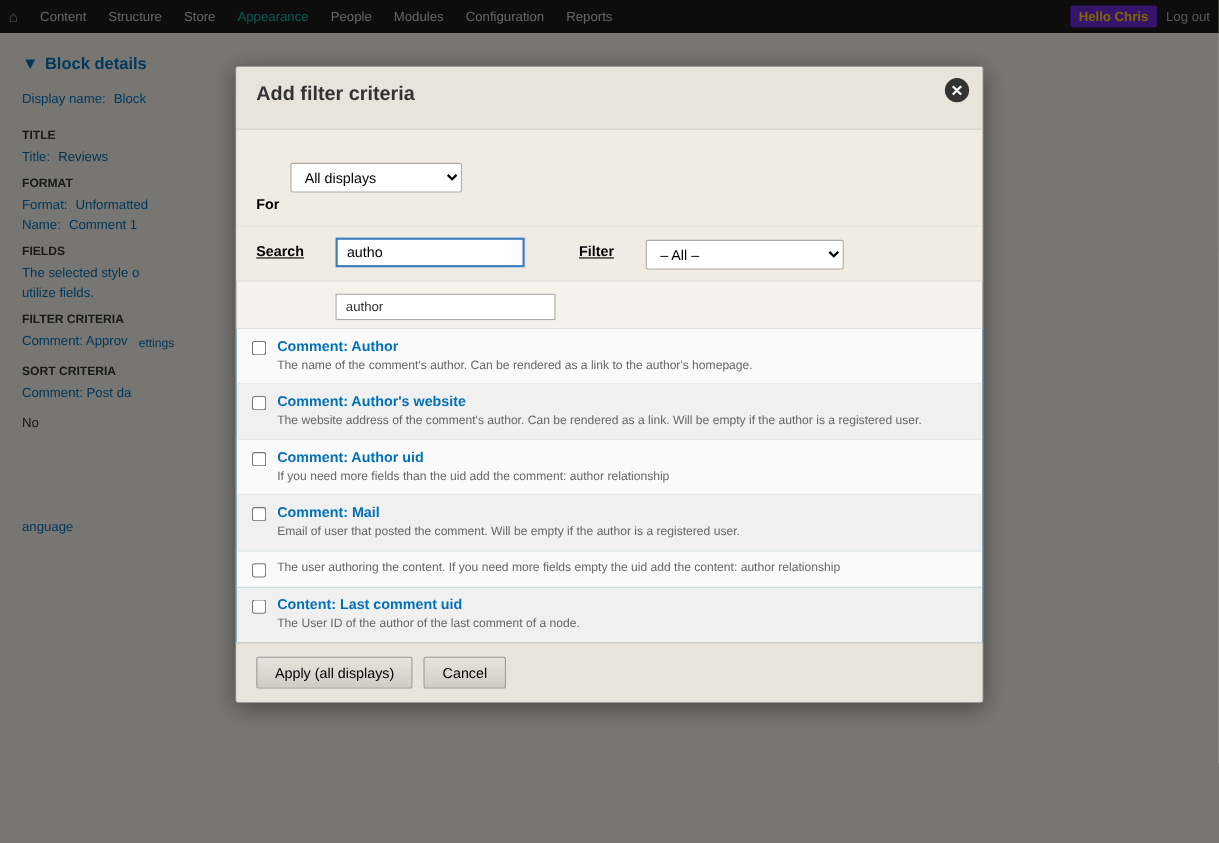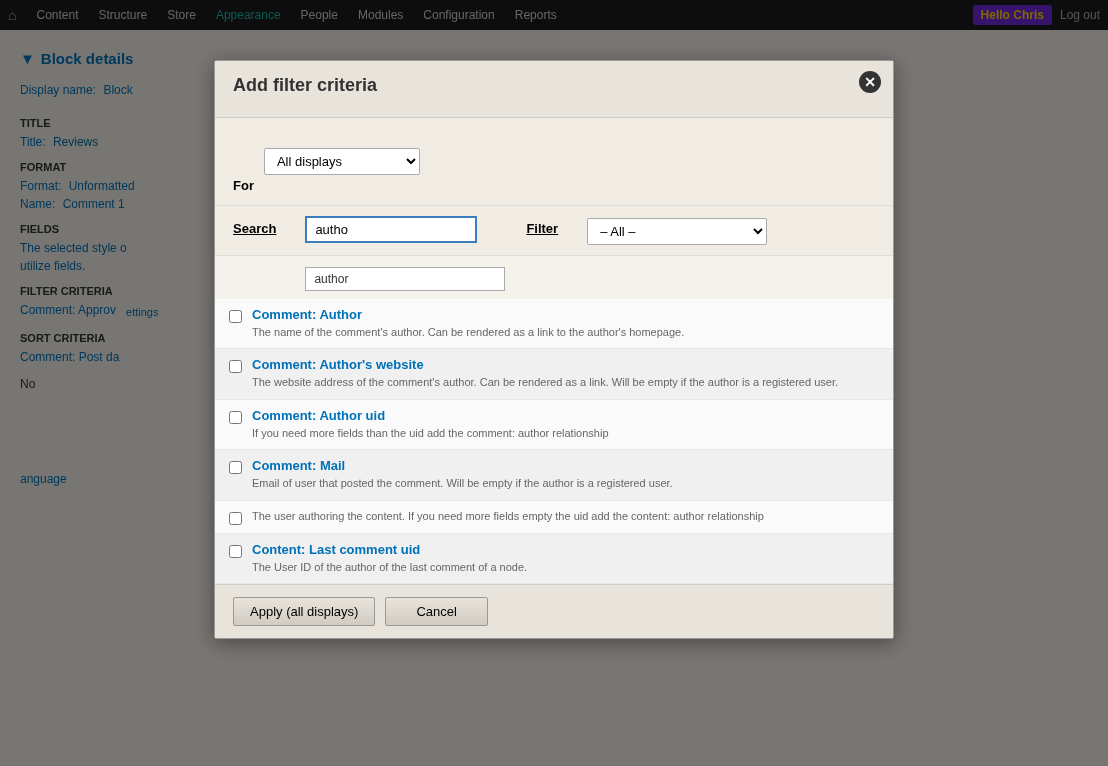--- a/index.html
+++ b/index.html
@@ -266,21 +266,21 @@
       background: linear-gradient(to bottom, #e8e4dc, #d0ccc4);
       border: 1px solid #999;
       padding: 6px 16px;
       font-size: 13px;
       cursor: pointer;
       border-radius: 2px;
     }
     .btn-cancel {
       background: linear-gradient(to bottom, #e8e4dc, #d0ccc4);
       border: 1px solid #999;
-      padding: 6px 30px;
+      padding: 6px 16px;
       font-size: 13px;
       cursor: pointer;
       border-radius: 2px;
     }
 
     .filter-criteria-item {
       color: #0071b8;
       font-size: 12px;
       margin-bottom: 3px;
     }

